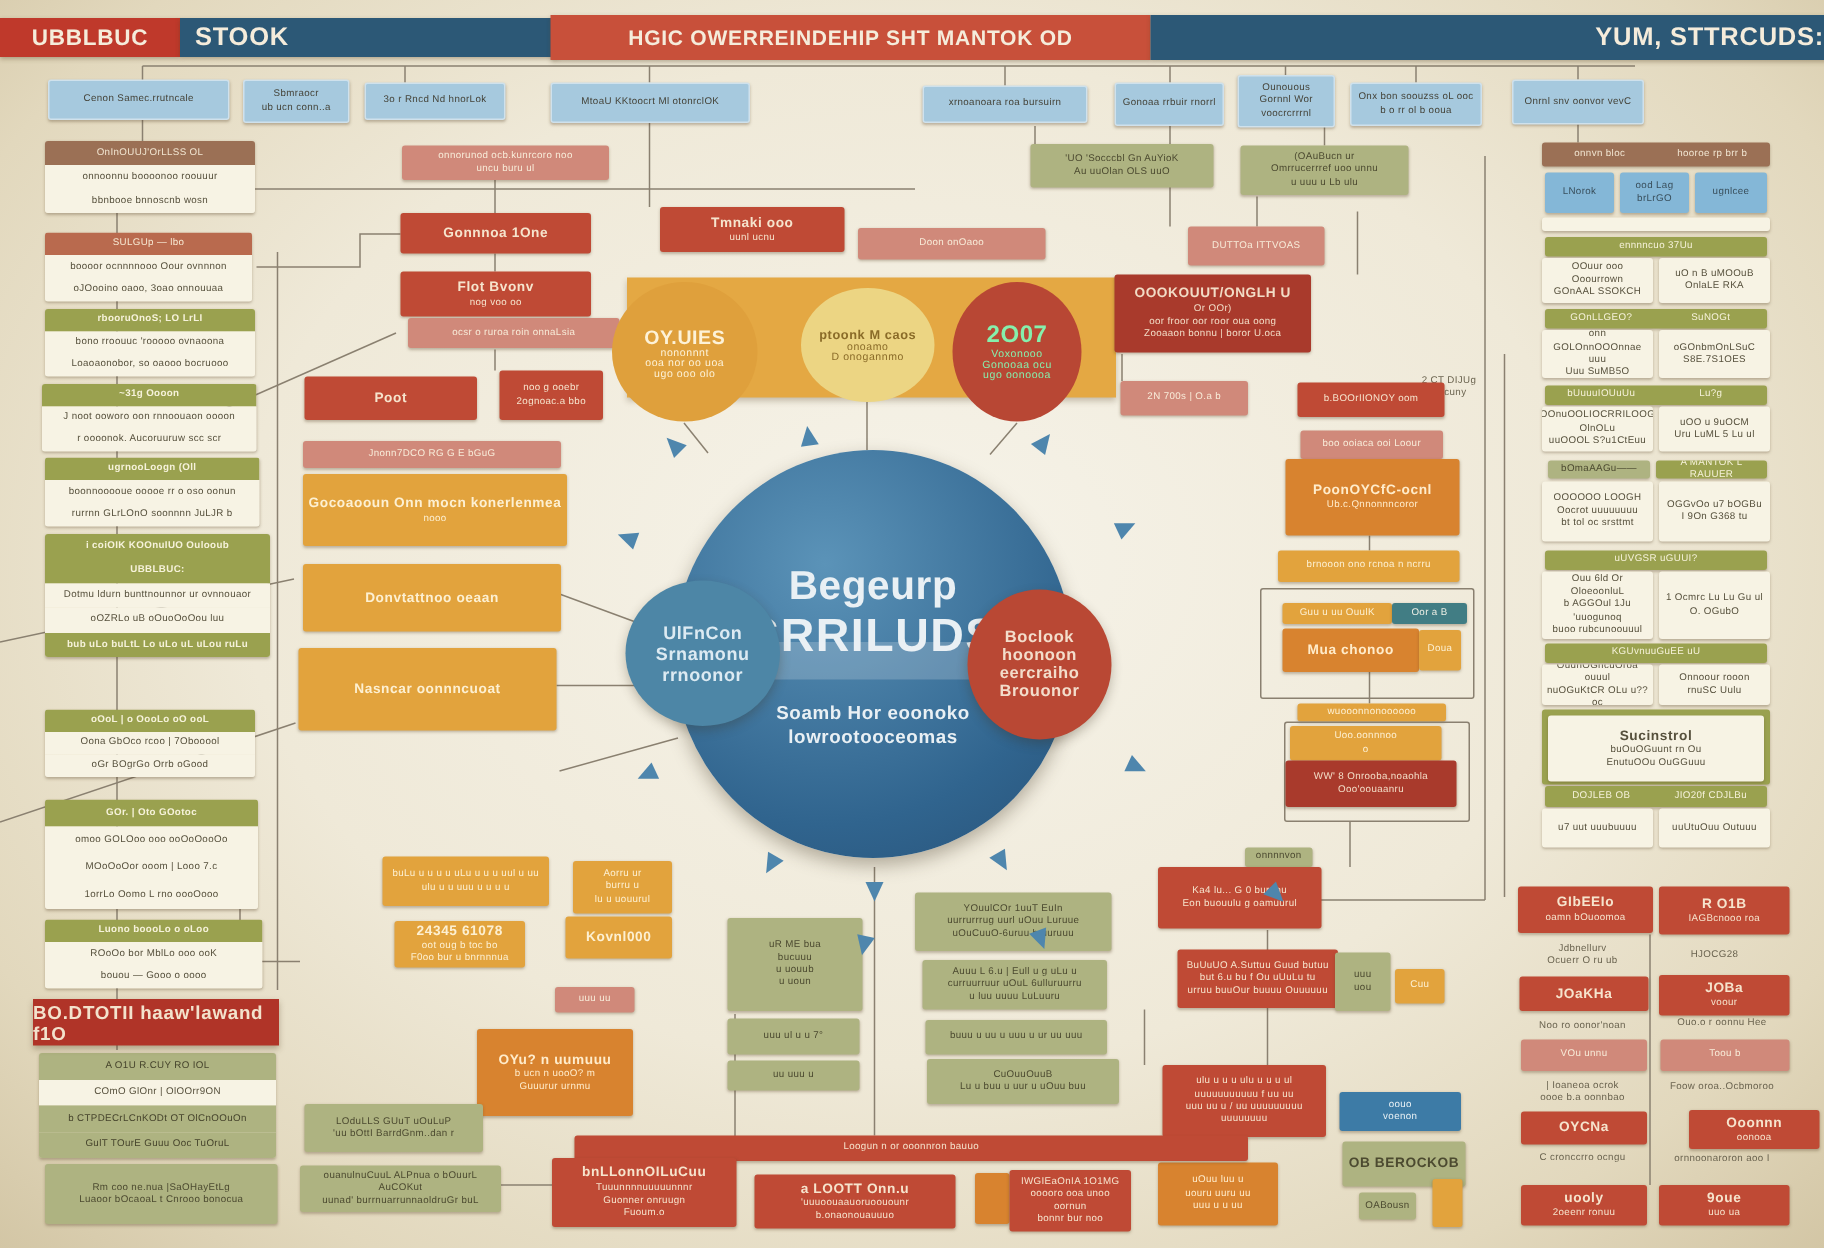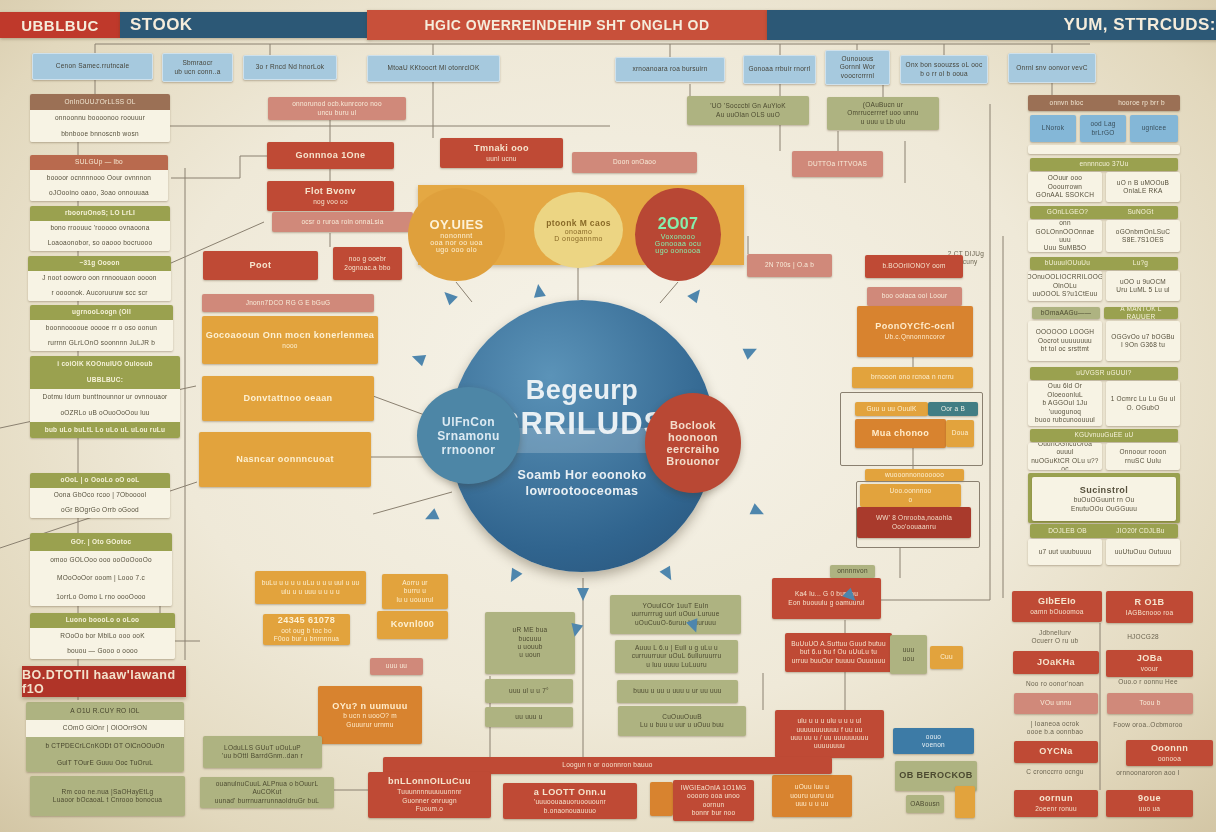--- a/index.html
+++ b/index.html
@@ -124,21 +124,21 @@
       <path d="M1100,623 V790"></path>
       <path d="M748,236 V254"></path>
         <path d="M913,357 V367"></path>
         <path d="M913,448 V469"></path>
       <path d="M900,548 V578"></path>
     </g>
   </svg>
 
   <div class="hseg" id="hs1">UBBLBUC</div>
   <div class="hseg" id="hs2">STOOK</div>
-  <div class="hseg" id="hs3">HGIC OWERREINDEHIP SHT ONGLH OD</div>
+  <div class="hseg" id="hs3">HGIC OWERREINDEHIP SHT MANTOK OD</div>
   <div class="hseg" id="hs4">YUM, STTRCUDS:</div>
 
   <div class="band"></div>
 
   <div class="circle" id="c-orange">
     <div class="ct">OY.UIES</div>
     <div class="cl">nononnnt</div>
     <div class="cl">ooa nor oo uoa</div>
     <div class="cl">ugo ooo olo</div>
   </div>
@@ -310,20 +310,26 @@
       <div class="nl">Au uuOlan OLS uuO</div>
     </div>
     <div class="node s-green" style="left: 827px; top: 97px; width: 112px; height: 33px;">
       <div class="nl">(OAuBucn ur</div>
       <div class="nl">Omrrucerrref uoo unnu</div>
       <div class="nl">u uuu u Lb ulu</div>
     </div>
     <div class="node s-salmon" style="left: 792px; top: 151px; width: 91px; height: 26px;">
       <div class="nl">DUTTOa ITTVOAS</div>
     </div>
+    <div class="node s-darkred" style="left: 743px; top: 183px; width: 131px; height: 52px;">
+      <div class="nt">OOOKOUUT/ONGLH U</div>
+      <div class="nl">Or OOr)</div>
+      <div class="nl">oor froor oor roor oua oong</div>
+      <div class="nl">Zooaaon bonnu | boror U.oca</div>
+    </div>
     <div class="node s-salmon" style="left: 747px; top: 254px; width: 85px; height: 23px;">
       <div class="nl">2N 700s | O.a b</div>
     </div>
     <div class="node s-label" style="left: 934px; top: 245px; width: 64px; height: 26px;">
       <div class="nl">2 CT DIJUg</div>
       <div class="nl">Becuny</div>
     </div>
     <div class="node s-red" style="left: 865px; top: 255px; width: 98px; height: 23px;">
       <div class="nl">b.BOOrIIONOY oom</div>
     </div>
@@ -633,21 +639,21 @@
       <div class="nt">Ooonnn</div>
       <div class="nl">oonooa</div>
     </div>
     <div class="node s-label" style="left: 1012px; top: 766px; width: 86px; height: 12px;">
       <div class="nl">C cronccrro ocngu</div>
     </div>
     <div class="node s-label" style="left: 1104px; top: 767px; width: 88px; height: 12px;">
       <div class="nl">ornnoonaroron aoo I</div>
     </div>
     <div class="node s-red" style="left: 1014px; top: 790px; width: 84px; height: 27px;">
-      <div class="nt">oornun</div>
+      <div class="nt">uooly</div>
       <div class="nl">2oeenr ronuu</div>
     </div>
     <div class="node s-red" style="left: 1106px; top: 790px; width: 87px; height: 27px;">
       <div class="nt">9oue</div>
       <div class="nl">uuo ua</div>
     </div>
     <div class="node s-green" style="left: 890px; top: 635px; width: 37px; height: 39px;">
       <div class="nl">uuu</div>
       <div class="nl">uou</div>
     </div>

